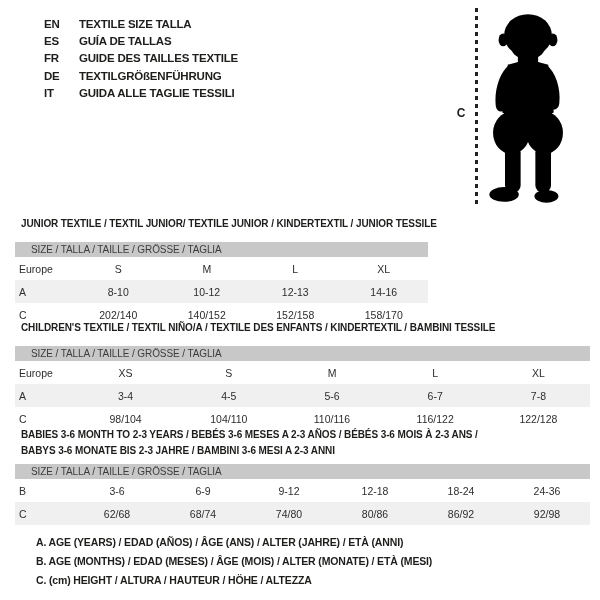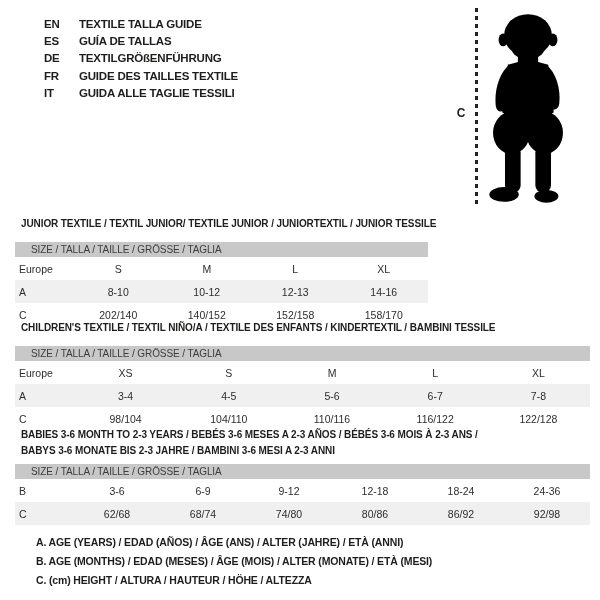--- a/index.html
+++ b/index.html
@@ -35,33 +35,33 @@
   .footnote{font-weight:bold;font-size:10.5px;letter-spacing:-0.15px;line-height:19px;white-space:nowrap;}
 </style>
 </head>
 <body>
 
 <div class="page">
 
   <div class="lang-block" id="langBlock">
       <div class="lang-row">
         <span class="lang-code">EN</span>
-        <span class="lang-label">TEXTILE TALLA GUIDE</span>
+        <span class="lang-label">TEXTILE SIZE TALLA</span>
       </div>
       <div class="lang-row">
         <span class="lang-code">ES</span>
         <span class="lang-label">GUÍA DE TALLAS</span>
       </div>
       <div class="lang-row">
+        <span class="lang-code">FR</span>
+        <span class="lang-label">GUIDE DES TAILLES TEXTILE</span>
+      </div>
+      <div class="lang-row">
         <span class="lang-code">DE</span>
         <span class="lang-label">TEXTILGRÖßENFÜHRUNG</span>
-      </div>
-      <div class="lang-row">
-        <span class="lang-code">FR</span>
-        <span class="lang-label">GUIDE DES TAILLES TEXTILE</span>
       </div>
       <div class="lang-row">
         <span class="lang-code">IT</span>
         <span class="lang-label">GUIDA ALLE TAGLIE TESSILI</span>
       </div>
     </div>
 
   <div class="dashed-line"></div>
   <div class="c-label">C</div>
 
@@ -81,21 +81,21 @@
       <rect x="58" y="145" width="17" height="52" rx="8"></rect>
       <ellipse cx="24" cy="199" rx="16" ry="8"></ellipse>
       <ellipse cx="70" cy="201" rx="13" ry="7"></ellipse>
       <path d="M30,58 C19,66 13,86 15,103 C16,110 24,111 26,104 C28,89 32,71 37,61 Z"></path>
       <path d="M70,58 C80,66 86,84 84,100 C83,108 75,109 72,102 C70,88 66,71 62,61 Z"></path>
     </g>
   </svg>
 
   <div id="tablesMount">
       <div class="table-block t0">
-        <div class="table-title">JUNIOR TEXTILE / TEXTIL JUNIOR/ TEXTILE JUNIOR / JUNIORTEXTIL / JUNIOR TESSILE</div>
+        <div class="table-title">JUNIOR TEXTILE / TEXTIL JUNIOR/ TEXTILE JUNIOR / KINDERTEXTIL / JUNIOR TESSILE</div>
         <div class="size-bar">SIZE / TALLA / TAILLE / GRÖSSE / TAGLIA</div>
         <div class="trow">
           <span class="rlabel">Europe</span>
           <span class="cell">S</span>
           <span class="cell">M</span>
           <span class="cell">L</span>
           <span class="cell">XL</span>
         </div>
         <div class="trow shaded">
           <span class="rlabel">A</span>

